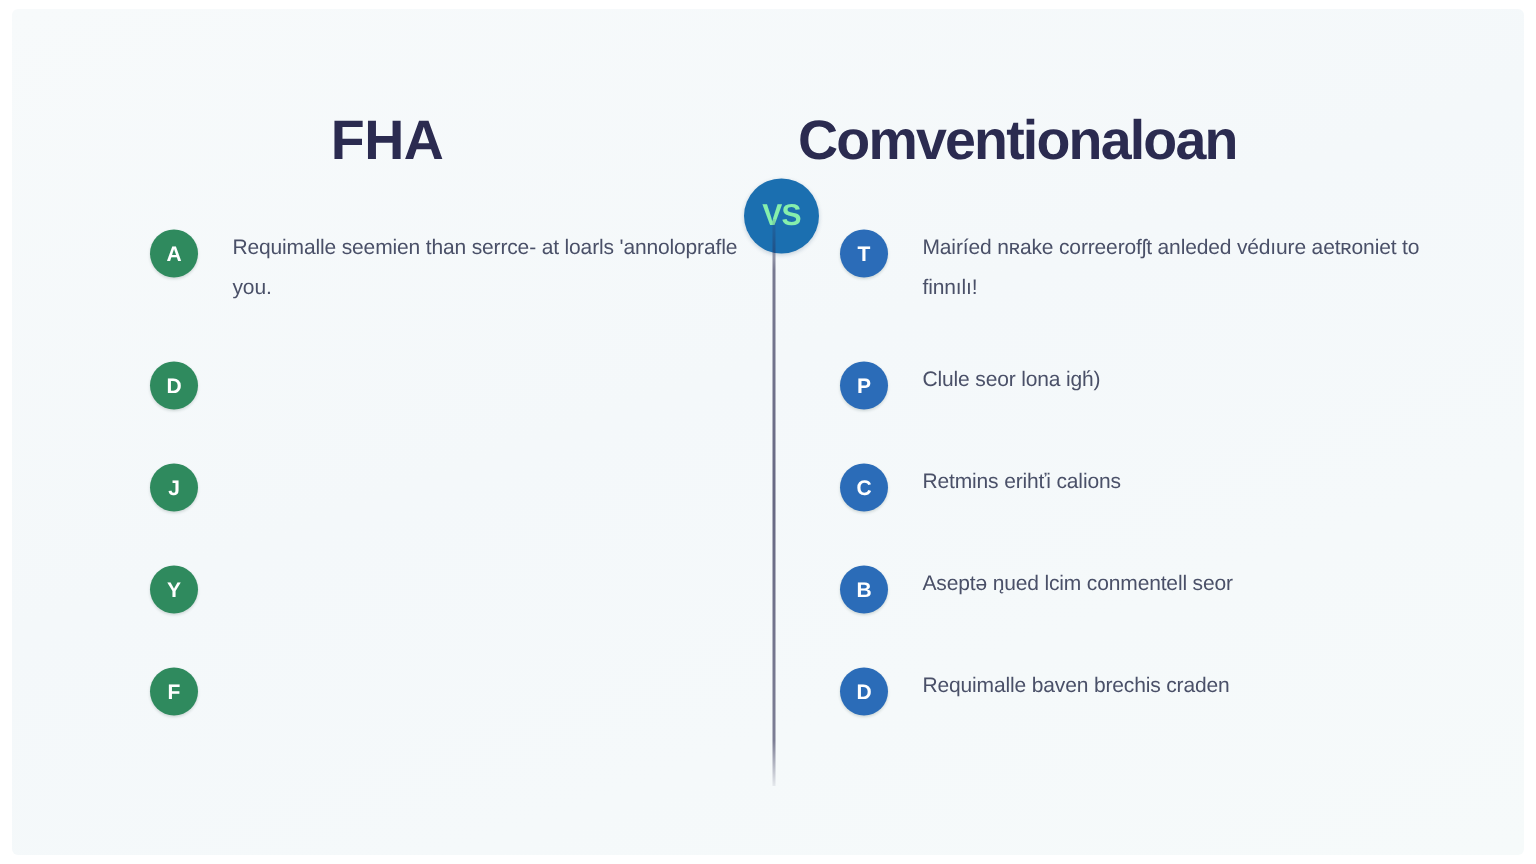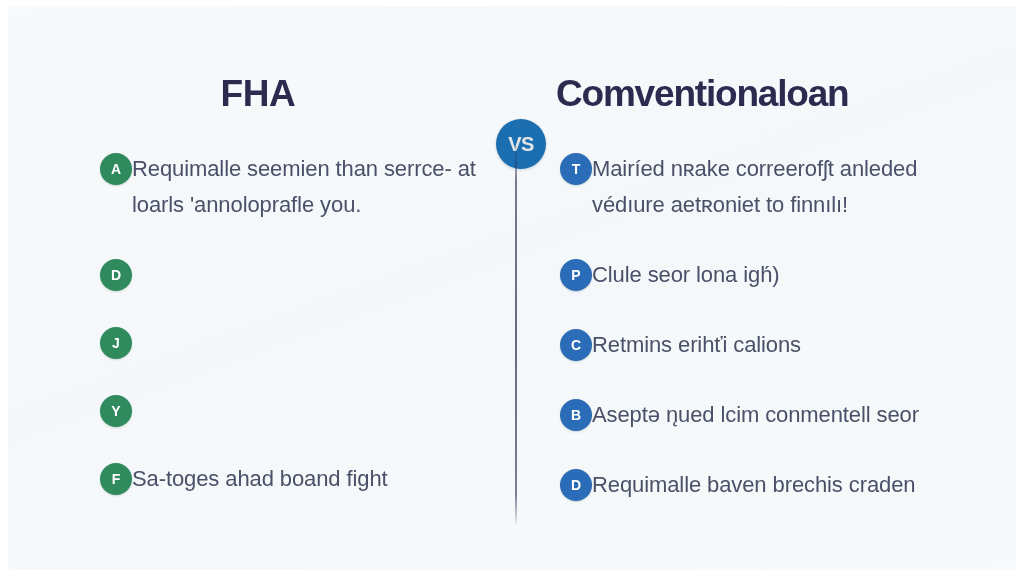--- a/index.html
+++ b/index.html
@@ -49,35 +49,35 @@
     white-space: nowrap;
   }
 
   .heading-left {
     left: 0;
     width: 500px;
     text-align: center;
   }
 
   .heading-right {
-    left: 548px;
+    left: 524px;
     width: 440px;
     text-align: left;
     letter-spacing: -1.2px;
   }
 
   .vs-badge {
     position: absolute;
     left: 488px;
     top: 53px;
     width: 50px;
     height: 50px;
     border-radius: 50%;
     background: #1b6fb0;
-    color: #e5e5e5;
+    color: #86efac;
     font-size: 20px;
     font-weight: bold;
     letter-spacing: -0.5px;
     display: flex;
     align-items: center;
     justify-content: center;
     box-shadow: 0 1px 3px rgba(20, 60, 100, 0.22);
   }
 
   
@@ -126,22 +126,23 @@
     font-weight: bold;
     color: #ffffff;
     margin-top: 2px;
     box-shadow: 0 1px 2px rgba(30, 60, 50, 0.18);
   }
 
   .badge-green { background: #2f8a5e; }
   .badge-blue  { background: #2b6cb8; }
 
   .feature-text {
-    font-size: 22px;
-    line-height: 36px;
+    margin-left: 23px;
+    font-size: 14px;
+    line-height: 27px;
     color: #4a5068;
     letter-spacing: -0.1px;
     max-width: 350px;
   }
 
   .column-right .feature-text {
     max-width: 385px;
   }
 </style>
 </head>
@@ -173,21 +174,20 @@
     <div class="feature-item">
       <div class="feature-badge badge-green">J</div>
     </div>
 
     <div class="feature-item">
       <div class="feature-badge badge-green">Y</div>
     </div>
 
     <div class="feature-item">
       <div class="feature-badge badge-green">F</div>
-      <div class="feature-text">Sa-toges ahad boand fight</div>
     </div>
 
   </div>
 
   <div class="column column-right">
 
     <div class="feature-item">
       <div class="feature-badge badge-blue">T</div>
       <div class="feature-text">Mairíed nʀake correerofʃt anleded védıure aetʀoniet to finnılı!</div>
     </div>

